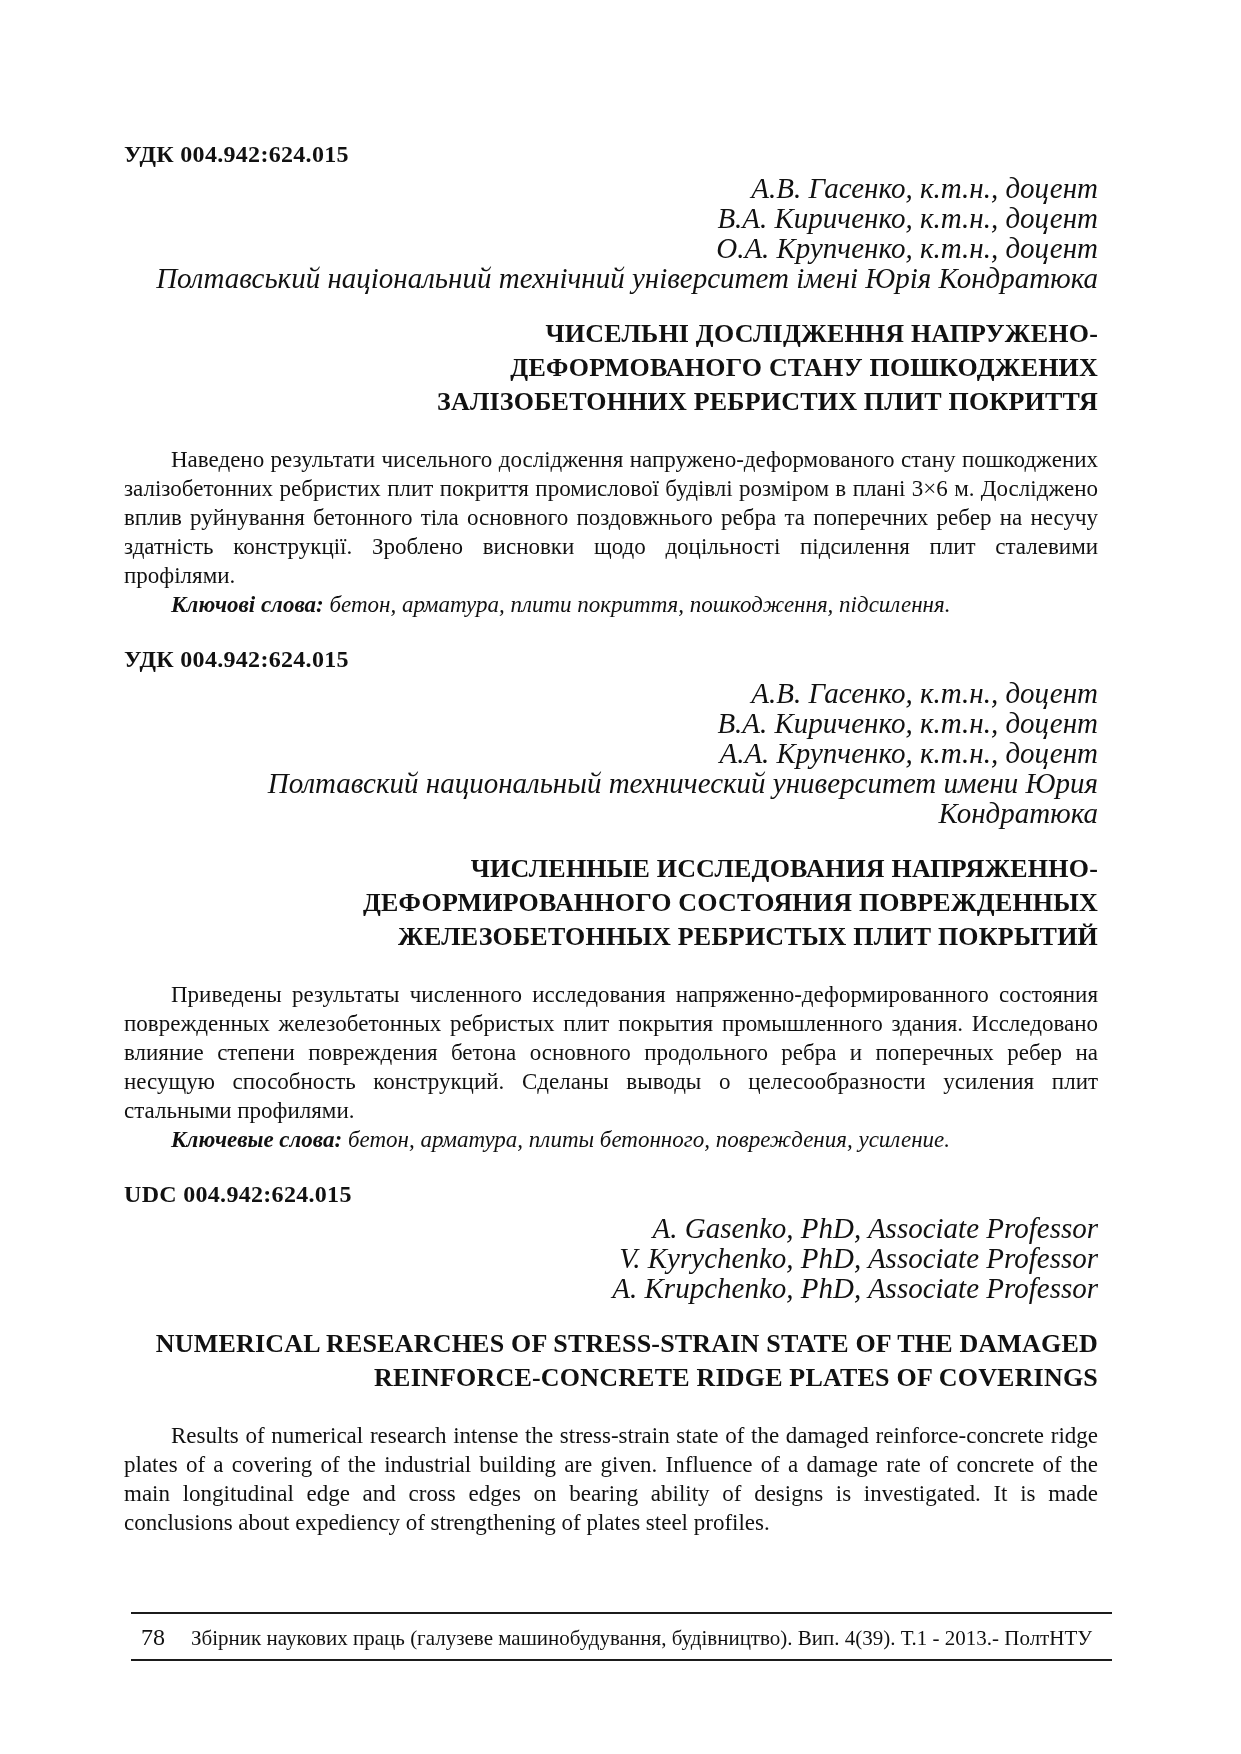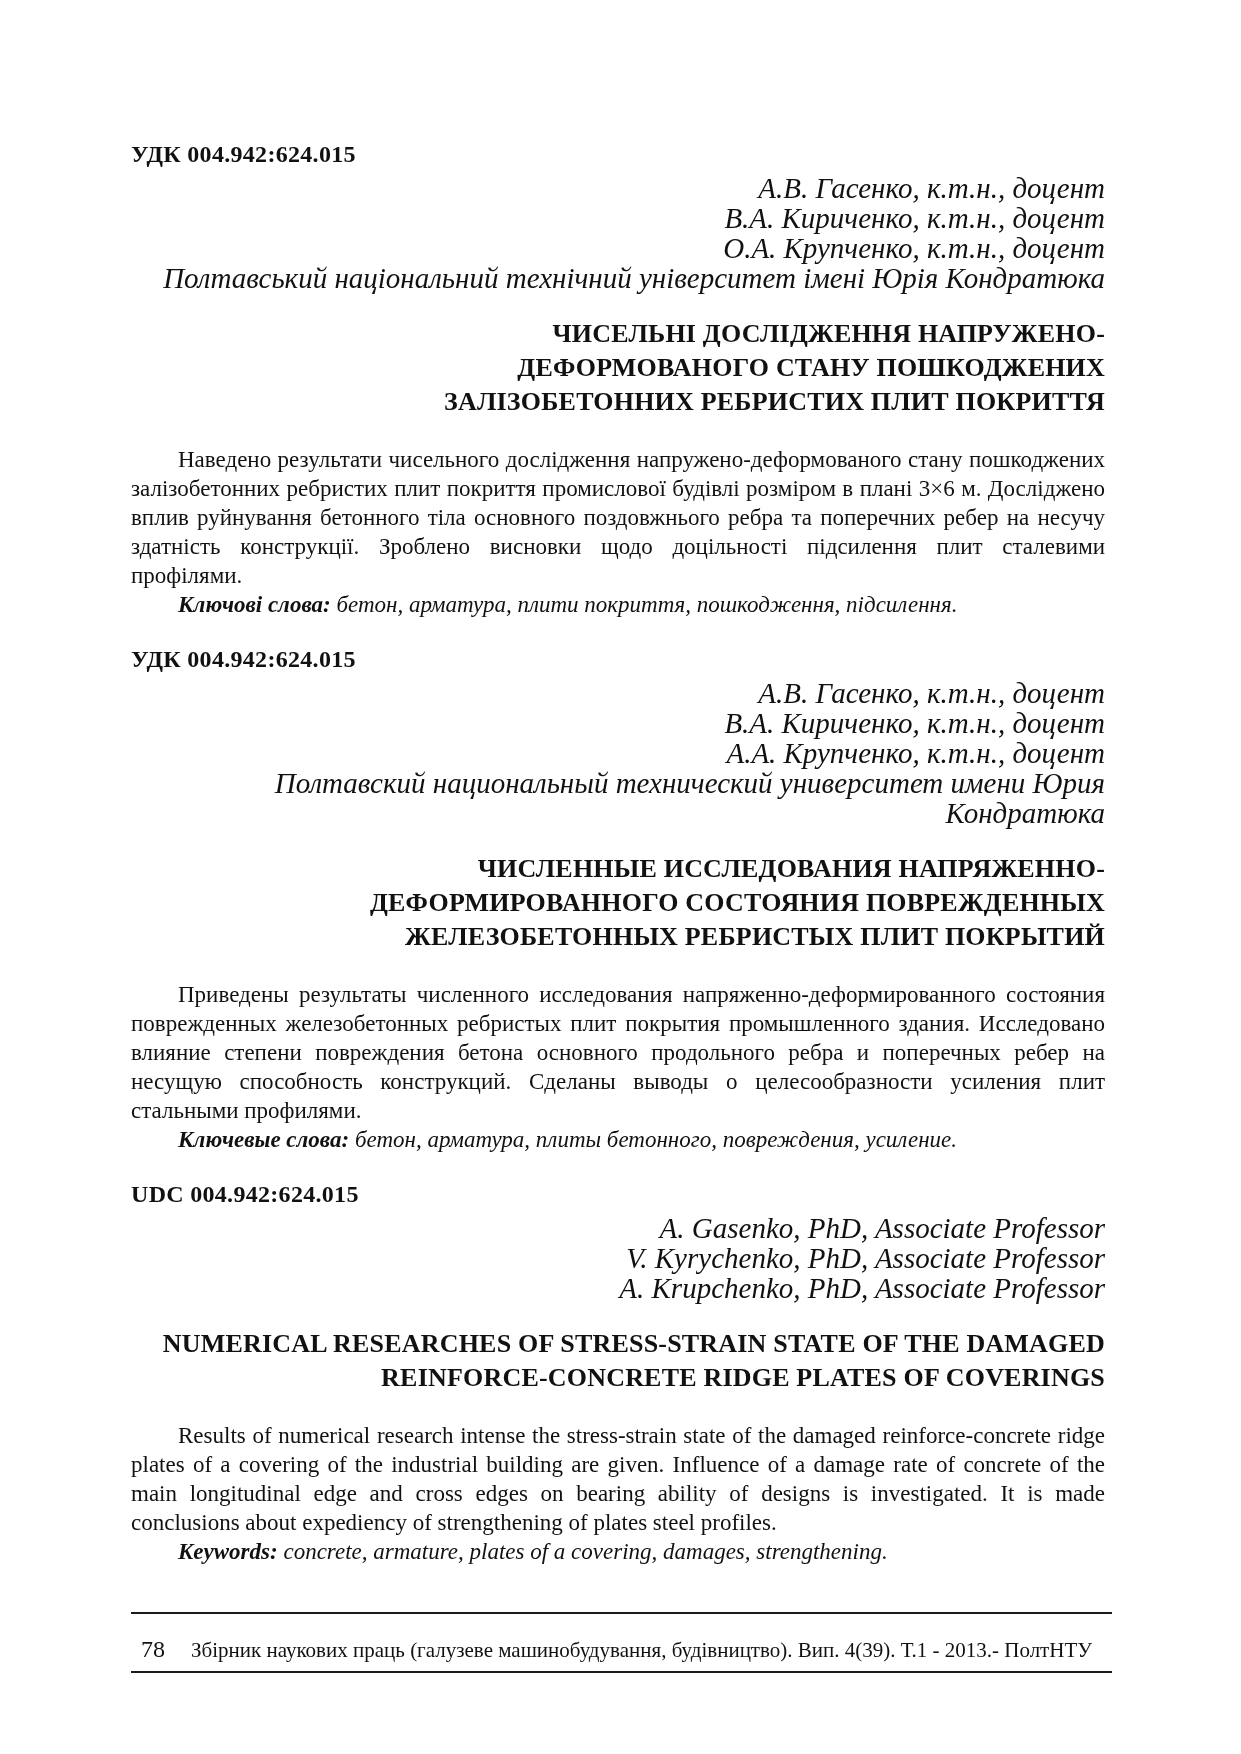--- a/index.html
+++ b/index.html
@@ -7,21 +7,21 @@
     position: relative;
     width: 1241px;
     height: 1754px;
     background: #ffffff;
     font-family: "Liberation Serif", "DejaVu Serif", serif;
     color: #111;
     overflow: hidden;
   }
   .content {
     position: absolute;
-    left: 131px;
+    left: 124px;
     top: 140px;
     width: 974px;
   }
   .udc {
     font-size: 24px;
     line-height: 29px;
     font-weight: bold;
     letter-spacing: 0.3px;
   }
   .authors { margin-top: 4px; }
@@ -56,21 +56,21 @@
   }
   .kw-label { font-weight: bold; }
   section.lang-section + section.lang-section { margin-top: 26px; }
   footer.footer {
     position: absolute;
     left: 131px;
     right: 129px;
     top: 1612px;
     border-top: 2px solid #1b1b1b;
     border-bottom: 2px solid #1b1b1b;
-    padding: 22px 2px 8px 2px;
+    padding: 10px 2px 8px 2px;
     display: flex;
     align-items: baseline;
     font-size: 21px;
     line-height: 26px;
   }
   .page-num {
     font-size: 24px;
     margin: 0 26px 0 8px;
   }
   .citation { white-space: nowrap; }
@@ -120,21 +120,20 @@
       <div class="authors">
         <div class="author-line">A. Gasenko, PhD, Associate Professor</div>
         <div class="author-line">V. Kyrychenko, PhD, Associate Professor</div>
         <div class="author-line">A. Krupchenko, PhD, Associate Professor</div>
       </div>
       <h1 class="title">
         <span class="title-line">NUMERICAL RESEARCHES OF STRESS-STRAIN STATE OF THE DAMAGED</span>
         <span class="title-line">REINFORCE-CONCRETE RIDGE PLATES OF COVERINGS</span>
       </h1>
       <p class="abstract">Results of numerical research intense the stress-strain state of the damaged reinforce-concrete ridge plates of a covering of the industrial building are given. Influence of a damage rate of concrete of the main longitudinal edge and cross edges on bearing ability of designs is investigated. It is made conclusions about expediency of strengthening of plates steel profiles.</p>
-      <p class="keywords"><span class="kw-label">Keywords:</span><span class="kw-text"> concrete, armature, plates of a covering, damages, strengthening.</span></p>
     </section>
 
   </main>
 
   <footer class="footer">
     <span class="page-num">78</span>
     <span class="citation">Збірник наукових праць (галузеве машинобудування, будівництво). Вип. 4(39). Т.1 - 2013.- ПолтНТУ</span>
   </footer>
 </div>
 

